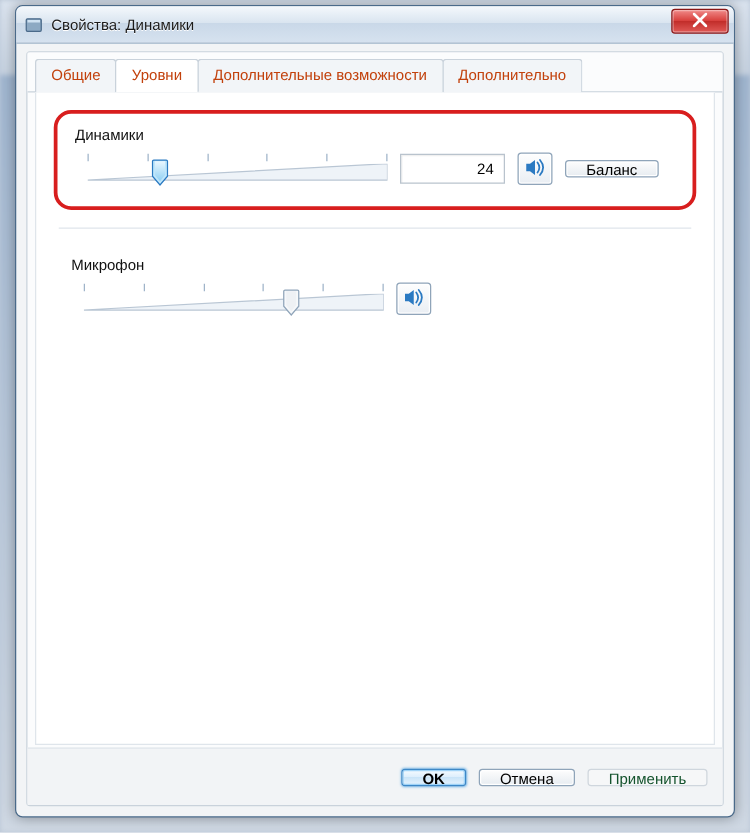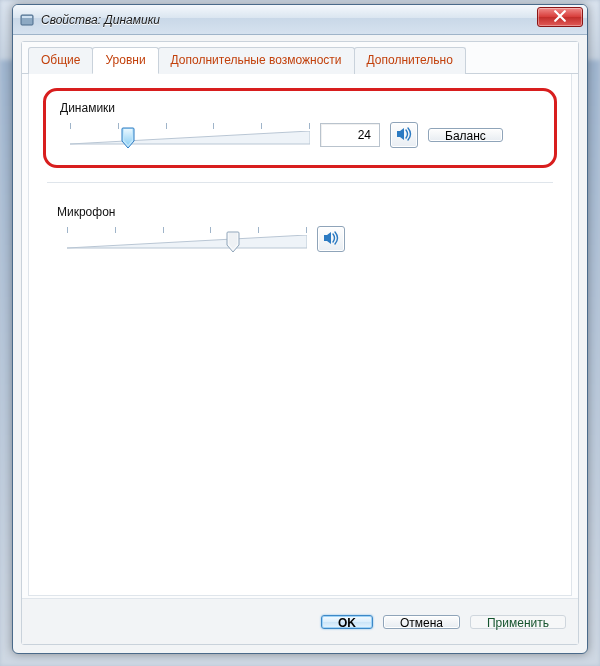--- a/index.html
+++ b/index.html
@@ -39,21 +39,21 @@
     background: linear-gradient(180deg, #f4f8fc 0%, #dae5f0 45%, #c9d8e8 46%, #d6e2ef 100%);
     border-bottom: 1px solid #9fb4c9;
     display: flex; align-items: center;
     padding: 0 0 0 6px;
     position: relative;
   }
   .titlebar .ico {
     width: 16px; height: 16px; margin-right: 6px;
     display: inline-flex; align-items: center; justify-content: center;
   }
-  .titlebar .title { color: #1a1a1a; text-shadow: 0 1px 0 #fff; font-style: italic; }
+  .titlebar .title { color: #1a1a1a; text-shadow: 0 1px 0 #fff; }
   .close {
     position: absolute; right: 4px; top: 2px;
     width: 46px; height: 20px;
     border: 1px solid #8a1515;
     border-radius: 3px;
     background: linear-gradient(180deg, #f08a89 0%, #d83f3c 48%, #c12c29 49%, #e05a57 100%);
     color: #fff; text-align: center;
     display: flex; align-items: center; justify-content: center;
     box-shadow: inset 0 0 0 1px rgba(255,255,255,.35);
     cursor: pointer;
@@ -132,21 +132,21 @@
     position: absolute; left: 0; right: 0; top: 10px; height: 14px;
   }
   .slider .wedge svg { width: 100%; height: 100%; display: block; }
   .slider .thumb {
     position: absolute; top: 6px; width: 14px; height: 22px;
     transform: translateX(-50%);
   }
   .slider .thumb svg { width: 100%; height: 100%; }
 
   .valbox {
-    width: 60px; height: 24px;
+    width: 84px; height: 24px;
     border: 1px solid #b9c3cd;
     background: #fff;
     padding: 0 8px 0 0;
     text-align: right;
     line-height: 22px;
     box-shadow: inset 1px 1px 0 #f0f0f0;
     font: 12px "Segoe UI", Tahoma, sans-serif;
   }
 
   .iconbtn {

